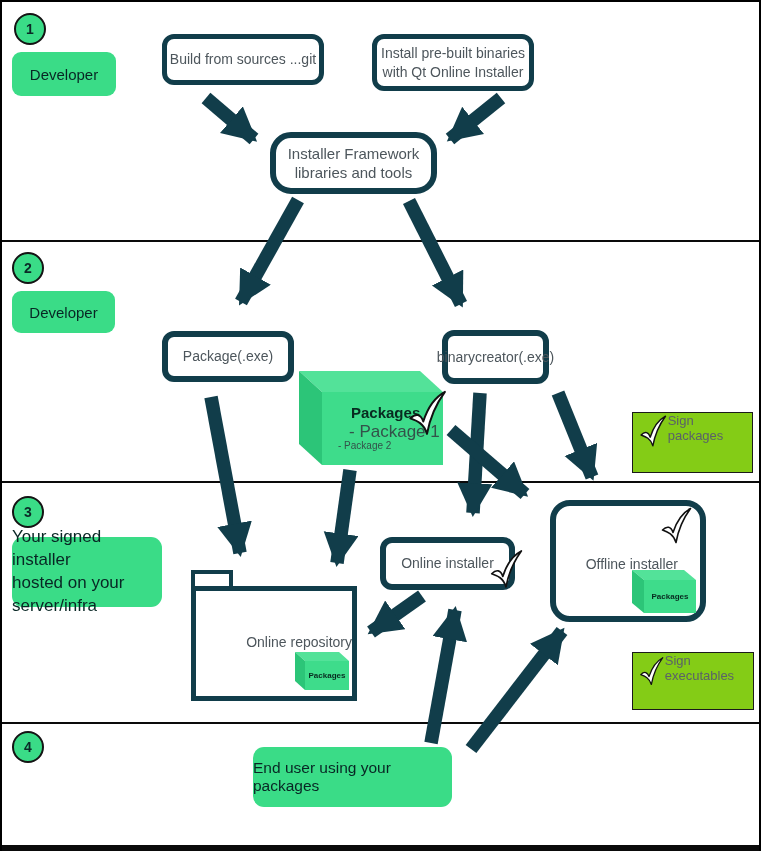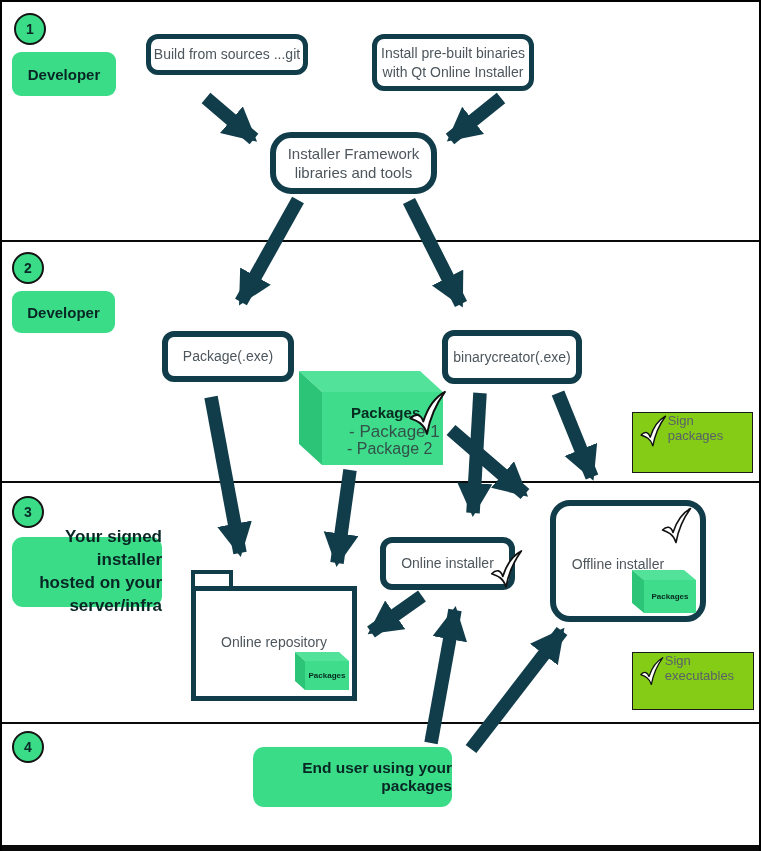--- a/index.html
+++ b/index.html
@@ -8,33 +8,33 @@
             border-left:2px solid #000; border-top:2px solid #000; border-right:2px solid #000;
             box-sizing:border-box; overflow:hidden; }
   .abs { position:absolute; box-sizing:border-box; }
   .divider { left:0; width:761px; background:#0a0a0a; }
   .bottombar { left:0; top:843px; width:761px; height:8px; background:#0a0a0a; }
 
   .numcircle { width:32px; height:32px; border-radius:50%; background:#3adc87;
                border:2.5px solid #141414; display:flex; align-items:center; justify-content:center;
                font-weight:bold; font-size:14px; color:#0b2a27; z-index:5; }
   .glabel { background:#3adc87; border-radius:9px; display:flex; align-items:center; justify-content:center;
-            text-align:right; font-weight:bold; color:#082624; white-space:pre-line; z-index:5; }
+            text-align:left; font-weight:normal; color:#082624; white-space:pre-line; z-index:5; }
   .tealbox { background:#fff; border:5px solid #113d4a; border-radius:12px; display:flex; align-items:center;
              justify-content:center; text-align:center; color:#4d565c; font-size:14px;
              white-space:pre-line; line-height:1.3; z-index:4; }
   .thinbox { background:#84cc16; border:1.5px solid #1a1a1a; display:flex; align-items:flex-start;
              color:#5a6268; font-size:13px; z-index:4; padding-left:5px; }
   .arrows { left:0; top:0; z-index:1; pointer-events:none; }
   .shape { z-index:3; }
   .check { z-index:6; }
   .cube-text { z-index:4; color:#082b20; }
   .folder { background:#fff; border:5px solid #113d4a; z-index:3; }
   .folder-tab { background:#fff; border:4px solid #113d4a; border-bottom:none; z-index:2; }
-  .boxlabel { z-index:4; color:#4d565c; font-size:14px; text-align:center; }
+  .boxlabel { z-index:4; color:#4d565c; font-size:14px; text-align:right; }
 </style>
 </head>
 <body>
 
 <div id="canvas">
 
   <svg class="abs arrows" width="761" height="851" viewBox="0 0 761 851">
     <defs>
       <marker id="ah" markerWidth="2.8" markerHeight="2.8" refX="2.2" refY="1.3" orient="auto" markerUnits="strokeWidth">
         <path d="M0,0 L2.5,1.3 L0,2.6 Z" fill="#113d4a"></path>
@@ -74,39 +74,39 @@
       <span>4</span>
     </div>
 
   <div class="abs glabel" style="left:10px; top:50px;  width:104px; height:44px; font-size:15px;">Developer</div>
   <div class="abs glabel" style="left:10px; top:289px; width:103px; height:42px; font-size:15px;">Developer</div>
   <div class="abs glabel" style="left:10px; top:535px; width:150px; height:70px; font-size:17px; line-height:1.35; border-radius:11px;">Your signed installer
 hosted on your
 server/infra</div>
   <div class="abs glabel" style="left:251px; top:745px; width:199px; height:60px; font-size:15.5px; border-radius:11px;">End user using your packages</div>
 
-  <div class="abs tealbox" style="left:144px; top:32px;  width:162px; height:41px;">Build from sources ...git</div>
+  <div class="abs tealbox" style="left:160px; top:32px;  width:162px; height:51px;">Build from sources ...git</div>
   <div class="abs tealbox" style="left:370px; top:32px;  width:162px; height:57px;">Install pre-built binaries
 with Qt Online Installer</div>
   <div class="abs tealbox" style="left:268px; top:130px; width:167px; height:62px; border-width:6px; border-radius:21px; font-size:15px;">Installer Framework
 libraries and tools</div>
   <div class="abs tealbox" style="left:160px; top:329px; width:132px; height:51px; border-width:6px;">Package(.exe)</div>
-  <div class="abs tealbox" style="left:440px; top:328px; width:140px; height:54px; border-width:6px;">binarycreator(.exe)</div>
+  <div class="abs tealbox" style="left:440px; top:328px; width:107px; height:54px; border-width:6px;">binarycreator(.exe)</div>
   <div class="abs tealbox" style="left:378px; top:535px; width:135px; height:53px; border-width:6px;">Online installer</div>
   <div class="abs tealbox" style="left:548px; top:498px; width:156px; height:122px; border-width:6px; border-radius:20px;"></div>
   <div class="abs boxlabel" style="left:556px; top:554px; width:120px;">Offline installer</div>
 
   <svg class="abs shape" style="left:297px; top:368px;" width="145" height="95" viewBox="0 0 145 95">
     <polygon points="23,22 144,22 121,1 0,1" fill="#53e299"></polygon>
     <polygon points="23,22 0,1 0,74 23,95" fill="#2cc578"></polygon>
     <polygon points="23,22 144,22 144,95 23,95" fill="#3edc8b"></polygon>
   </svg>
   <div class="abs cube-text" style="left:349px; top:402px; font-weight:bold; font-size:15px;">Packages</div>
   <div class="abs cube-text" style="left:347px; top:420px; font-size:17px; color:#33524a;">- Package 1</div>
-  <div class="abs cube-text" style="left:345px; top:438px; font-size:16px; color:#33524a;">- Package 2</div>
+  <div class="abs cube-text" style="left:336px; top:438px; font-size:10px; color:#33524a;">- Package 2</div>
   <svg class="abs check" style="left:404px; top:388px;" width="42" height="47" viewBox="0 0 34 38">
     <path d="M3.5 23 C8 18.5 12 19.5 14 25.5 C18 13 25 5 31.5 1.5 C26 9 20 19 17 35.5 C14.5 27 9 25 3.5 23 Z" fill="#fff" stroke="#111" stroke-width="1.6" stroke-linejoin="round"></path>
   </svg>
 
   <div class="abs thinbox" style="left:630px; top:410px; width:121px; height:61px;">
     <svg width="30" height="37" viewBox="0 0 34 38">
       <path d="M3.5 23 C8 18.5 12 19.5 14 25.5 C18 13 25 5 31.5 1.5 C26 9 20 19 17 35.5 C14.5 27 9 25 3.5 23 Z" fill="#fff" stroke="#111" stroke-width="1.6" stroke-linejoin="round"></path>
     </svg>
     <span>Sign packages</span>
   </div>

